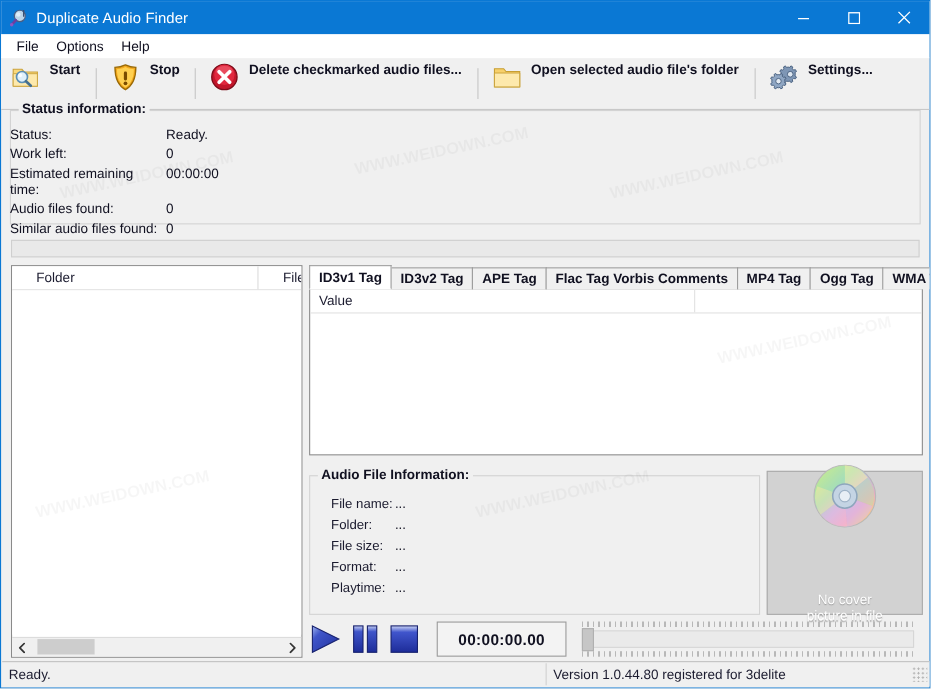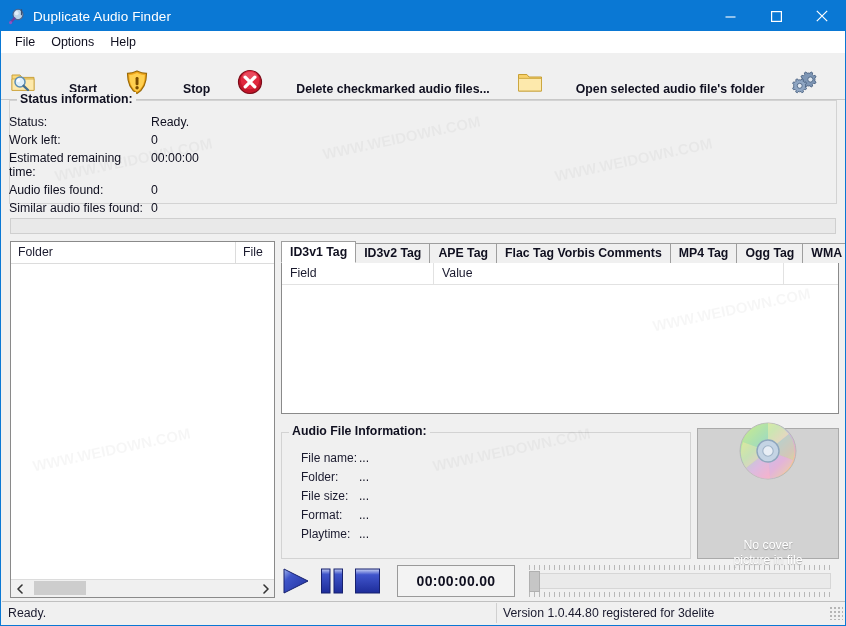--- a/index.html
+++ b/index.html
@@ -70,24 +70,23 @@
   
   .toolbar {
     height: 46px;
     background: #f0f0f0;
     border-bottom: 1px solid #c8c8c8;
     display: flex;
     align-items: center;
   }
   .tb-btn {
     display: flex;
-    align-items: flex-end;
+    align-items: flex-start;
     height: 40px;
     padding: 0 10px 0 8px;
-    gap: 24px;
   }
   .tb-label {
     font-weight: bold;
     font-size: 12.3px;
     margin-left: 8px;
     color: #101020;
     white-space: nowrap;
   }
   .tb-sep {
     width: 1px; height: 28px;
@@ -150,21 +149,21 @@
   }
   .lp-header {
     height: 21px;
     background: #ffffff;
     border-bottom: 1px solid #dcdcdc;
     display: flex;
     align-items: center;
     font-size: 12.3px;
   }
   .lp-col {
-    padding-left: 7px;
+    padding-left: 22px;
     height: 21px;
     line-height: 21px;
     border-right: 1px solid #dcdcdc;
     box-sizing: border-box;
     overflow: hidden;
     white-space: nowrap;
   }
   .lp-col.folder { width: 240px; }
   .lp-col.file { width: 40px; border-right: none; }
   .lp-body { height: 313px; background: #fff; }
@@ -557,21 +556,20 @@
       <div class="tab">ID3v2 Tag</div>
       <div class="tab">APE Tag</div>
       <div class="tab">Flac Tag Vorbis Comments</div>
       <div class="tab">MP4 Tag</div>
       <div class="tab">Ogg Tag</div>
       <div class="tab">WMA Tag</div>
     </div>
 
     <div class="tag-list">
       <div class="tl-header">
-        <div class="tl-col field">Field</div>
         <div class="tl-col value">Value</div>
         <div class="tl-col spare"></div>
       </div>
     </div>
 
     <div class="afi-group">
       <div class="afi-frame"></div>
       <div class="group-title">Audio File Information:</div>
       <div class="afi-rows">
         <div class="afi-row">

